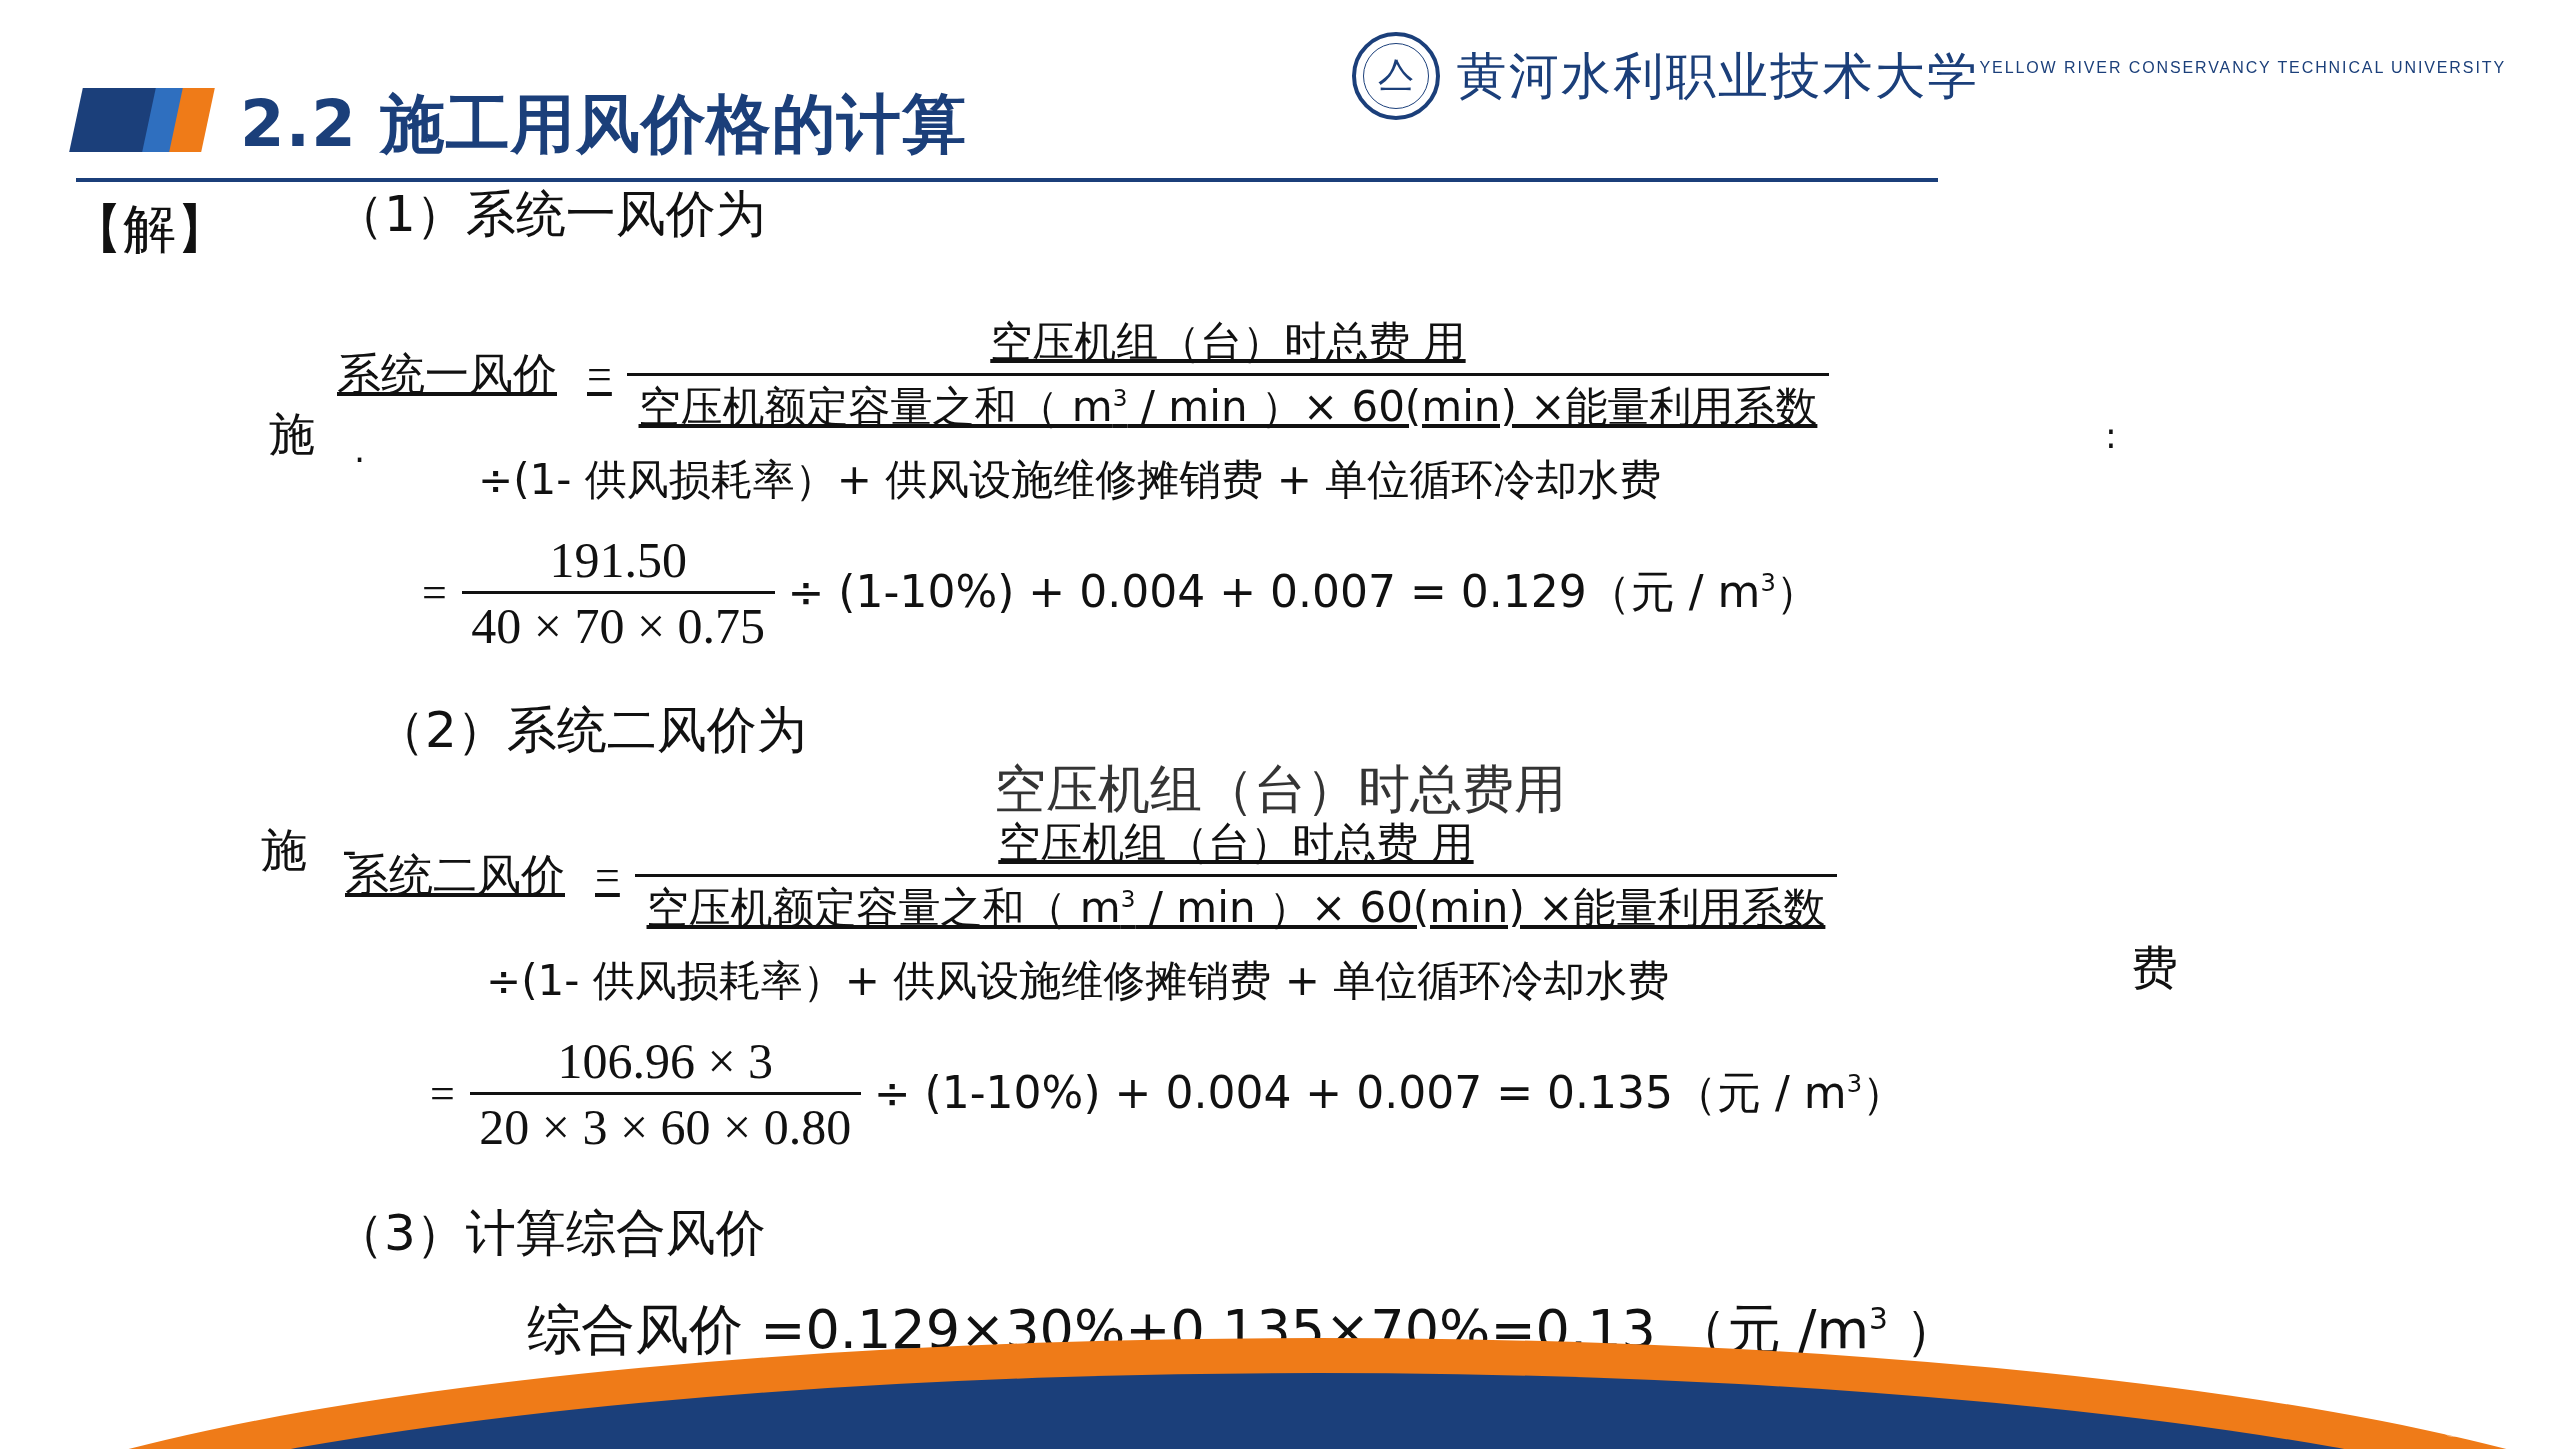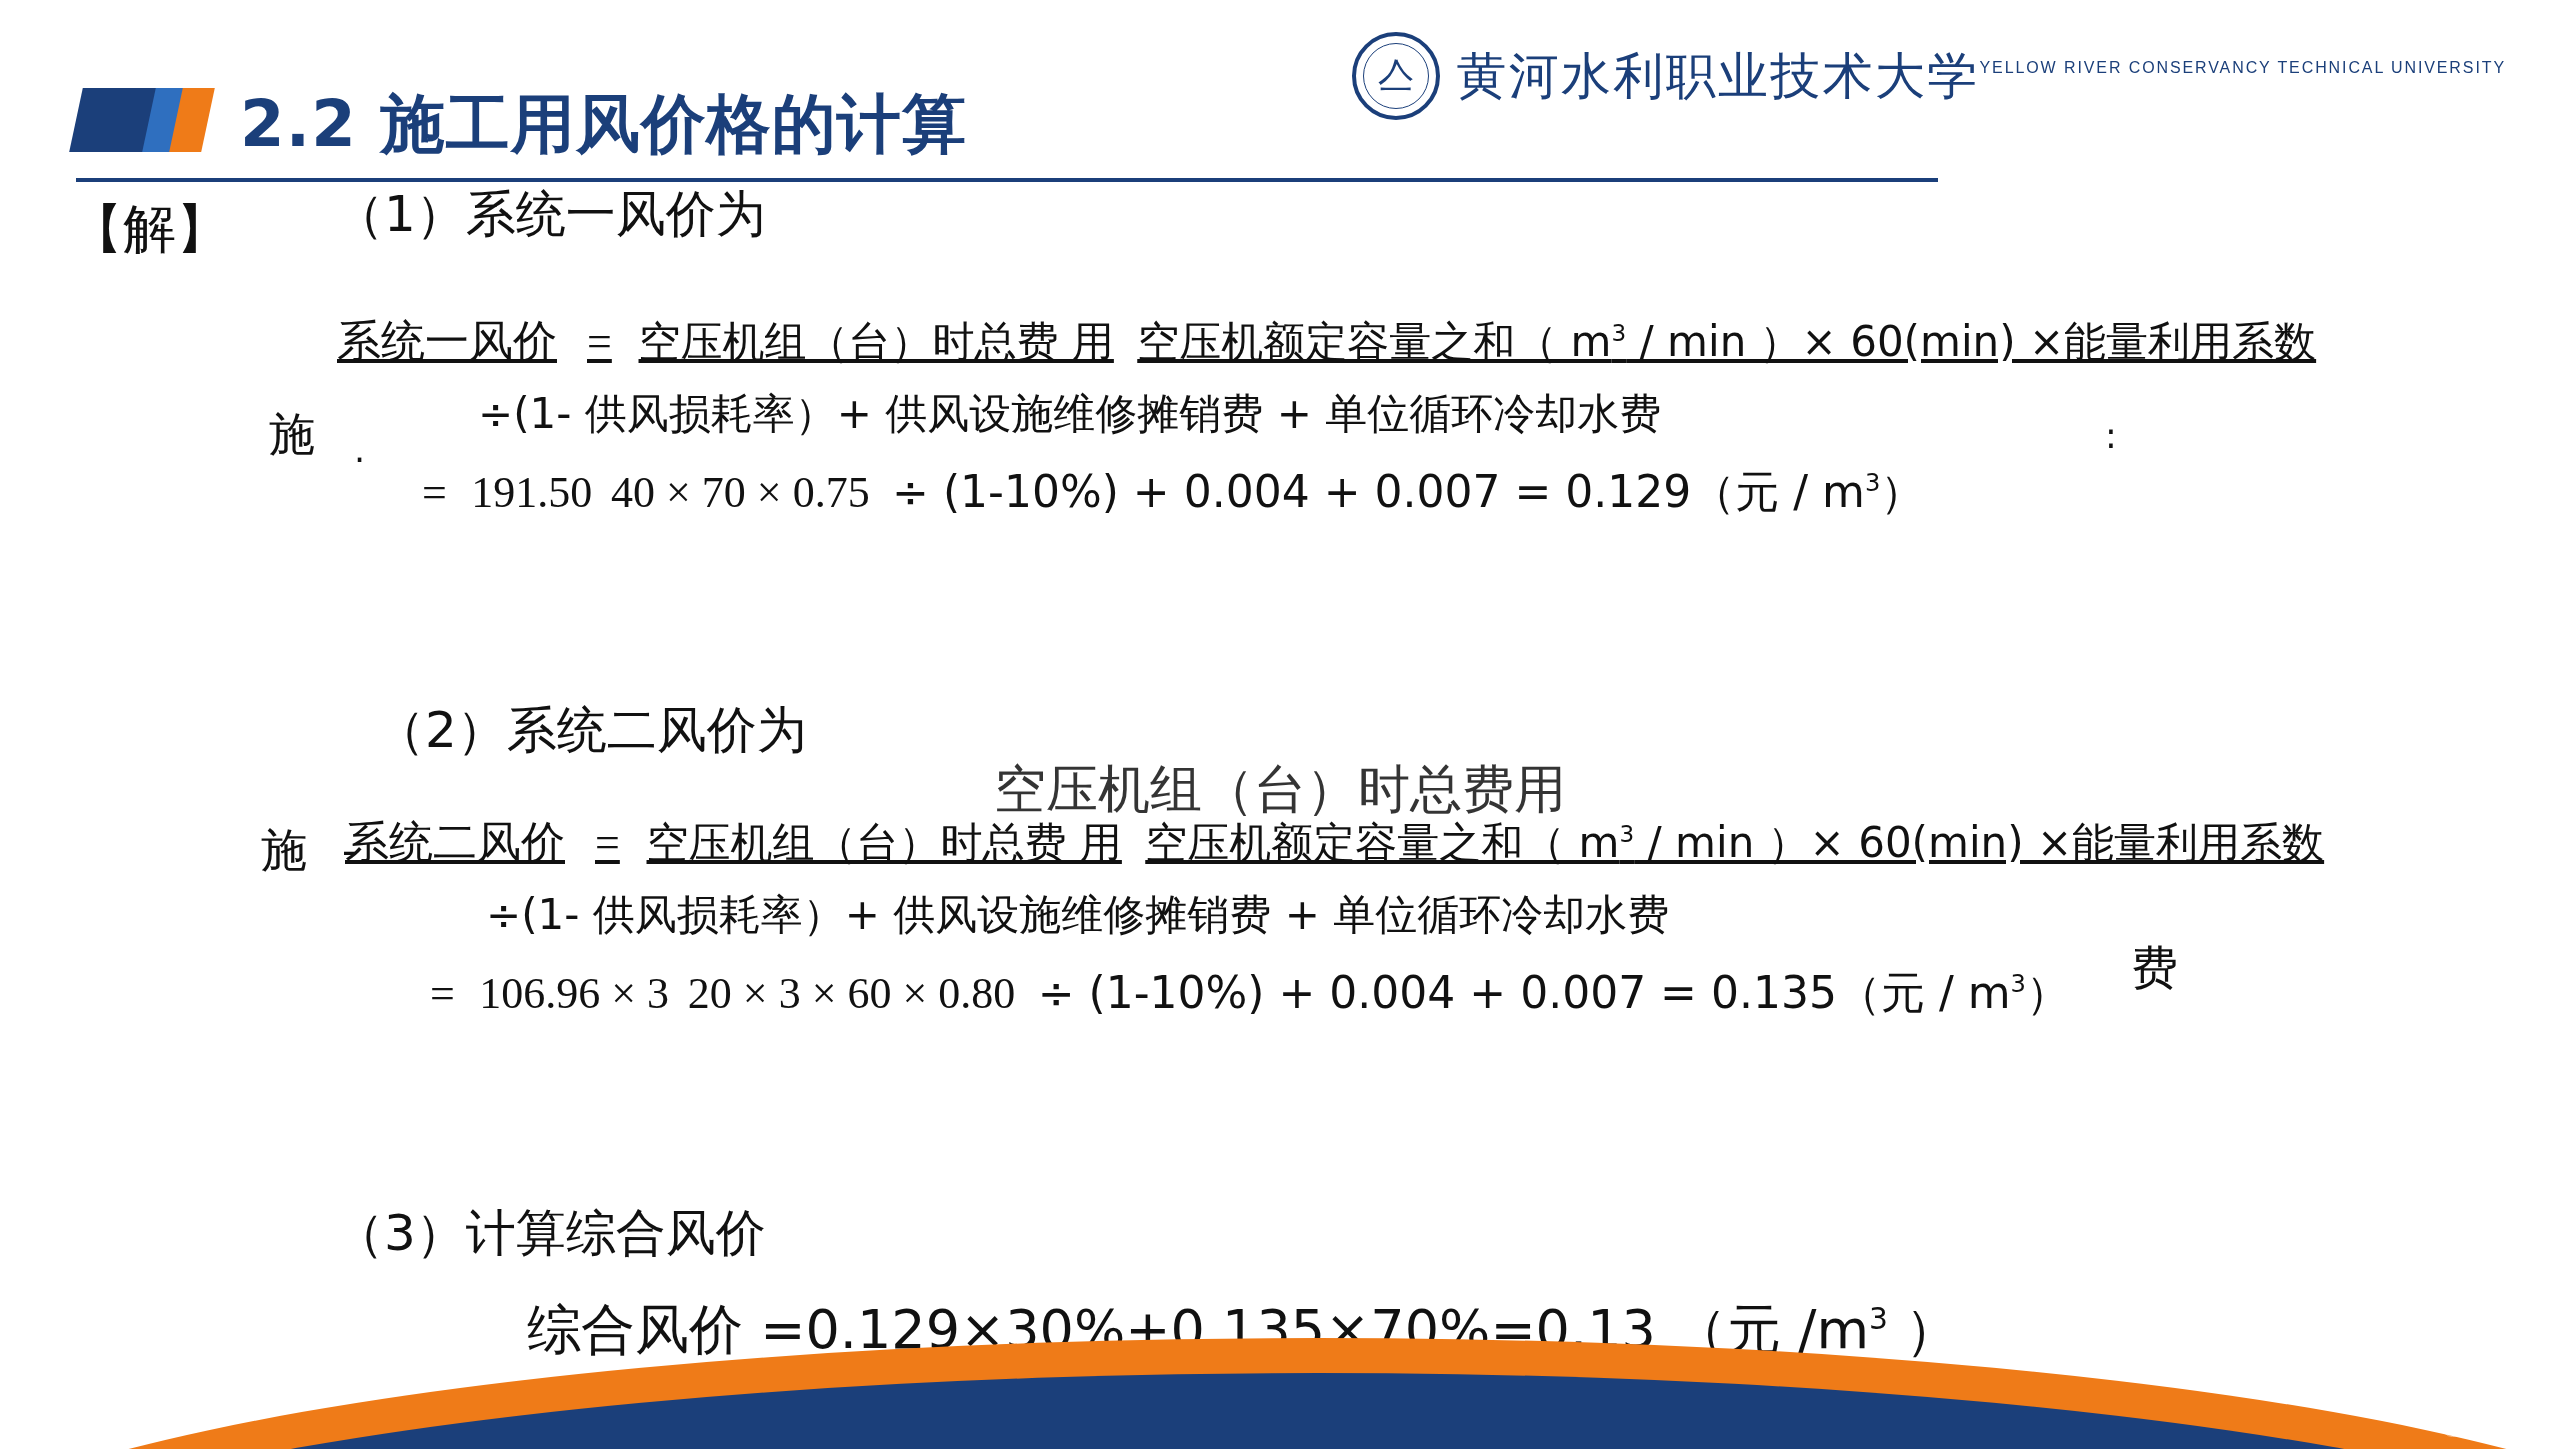--- a/index.html
+++ b/index.html
@@ -224,21 +224,21 @@
     font-size: 44px;
     padding-right: 15px;
     font-family: "DejaVu Sans", sans-serif;
   }
   .eq {
     font-size: 44px;
     padding: 0 15px;
   }
   .frac {
     display: inline-flex;
-    flex-direction: row;
+    flex-direction: column;
     align-items: center;
   }
   .num, .den {
     white-space: nowrap;
     padding: 3.5px 11.7px;
   }
   .frac-line {
     height: 2.9px;
     background: #111111;
     width: 100%;
@@ -254,21 +254,21 @@
   .result-row {
     display: flex;
     align-items: center;
     white-space: nowrap;
     margin-top: 21px;
     padding-left: 70px;
   }
   .rnum, .rden {
     white-space: nowrap;
     padding: 2.3px 9.4px;
-    font-size: 44px;
+    font-size: 50px;
   }
   sup.small {
     font-size: 0.55em;
     vertical-align: super;
   }
   .tail {
     font-size: 44px;
     padding-left: 13px;
   }
 

